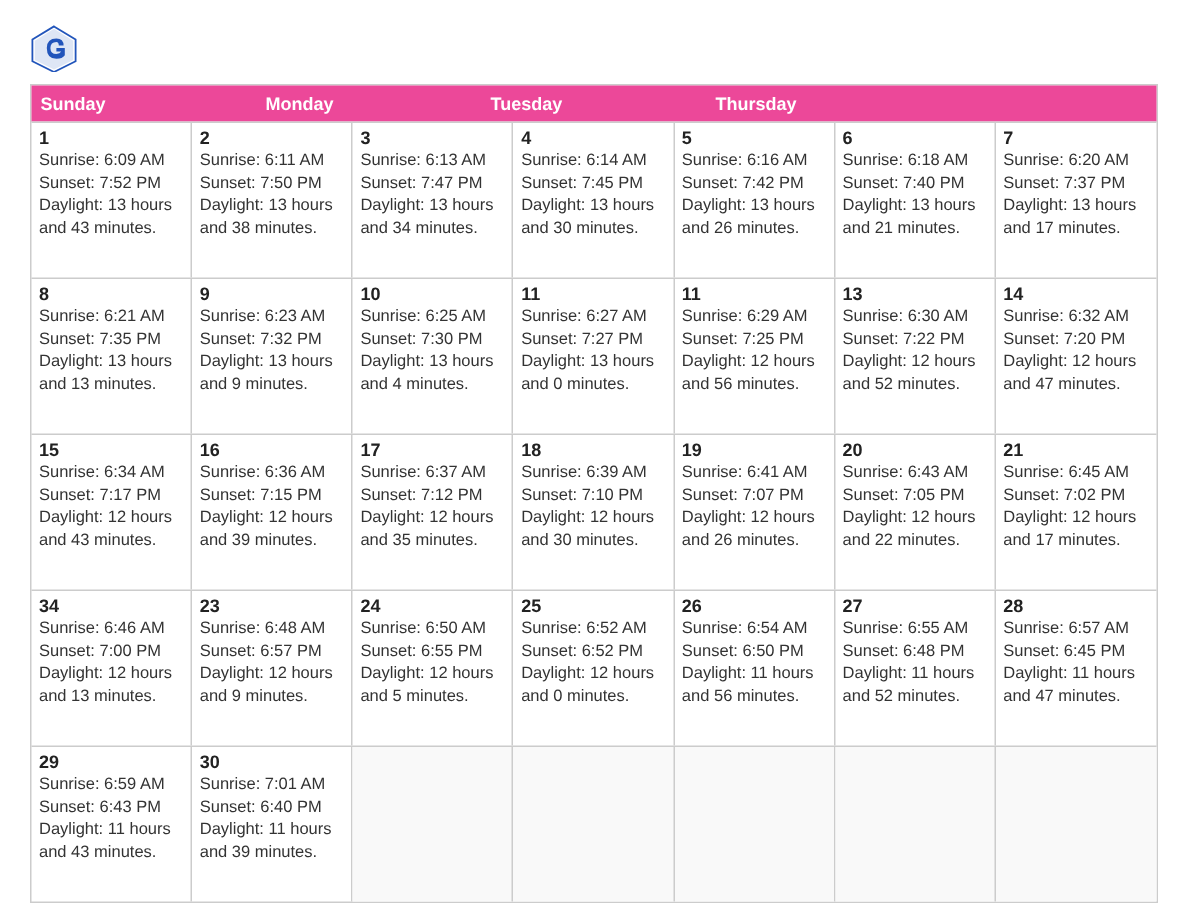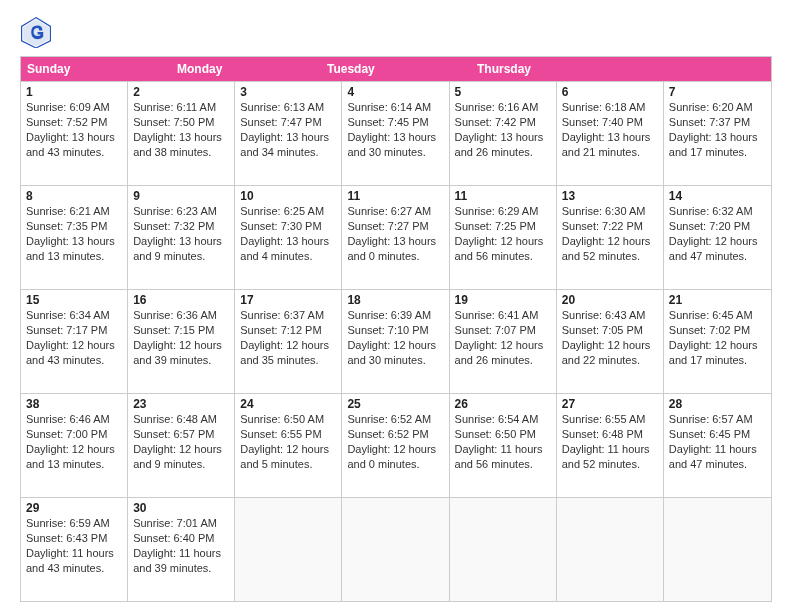--- a/index.html
+++ b/index.html
@@ -224,21 +224,21 @@
             <span class="day-num">20</span>
             <div class="cell-text">Sunrise: 6:43 AM<br>Sunset: 7:05 PM<br>Daylight: 12 hours<br>and 22 minutes.</div>
           </div>
           <div class="cal-cell">
             <span class="day-num">21</span>
             <div class="cell-text">Sunrise: 6:45 AM<br>Sunset: 7:02 PM<br>Daylight: 12 hours<br>and 17 minutes.</div>
           </div>
         </div>
         <div class="cal-row">
           <div class="cal-cell">
-            <span class="day-num">38</span>
+            <span class="day-num">34</span>
             <div class="cell-text">Sunrise: 6:46 AM<br>Sunset: 7:00 PM<br>Daylight: 12 hours<br>and 13 minutes.</div>
           </div>
           <div class="cal-cell">
             <span class="day-num">23</span>
             <div class="cell-text">Sunrise: 6:48 AM<br>Sunset: 6:57 PM<br>Daylight: 12 hours<br>and 9 minutes.</div>
           </div>
           <div class="cal-cell">
             <span class="day-num">24</span>
             <div class="cell-text">Sunrise: 6:50 AM<br>Sunset: 6:55 PM<br>Daylight: 12 hours<br>and 5 minutes.</div>
           </div>

